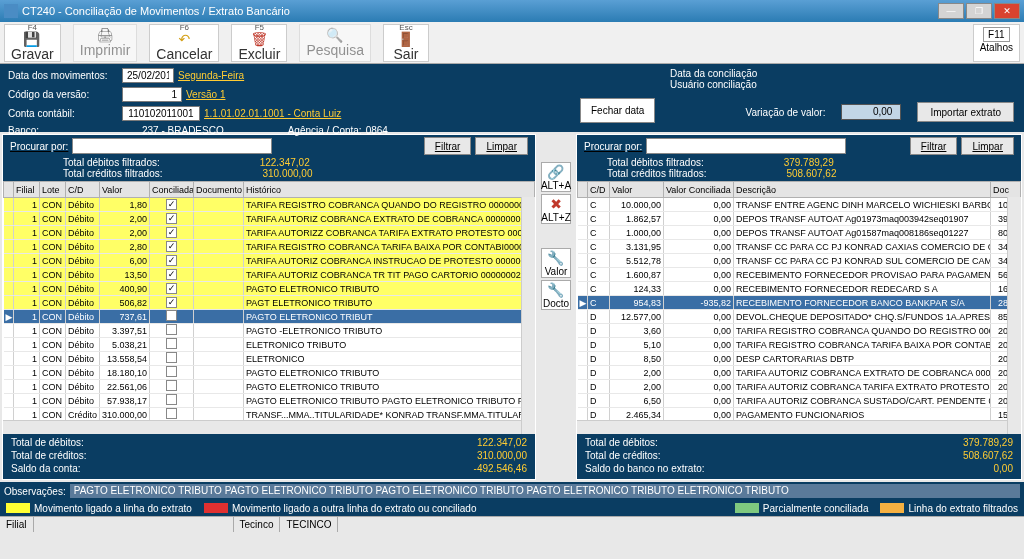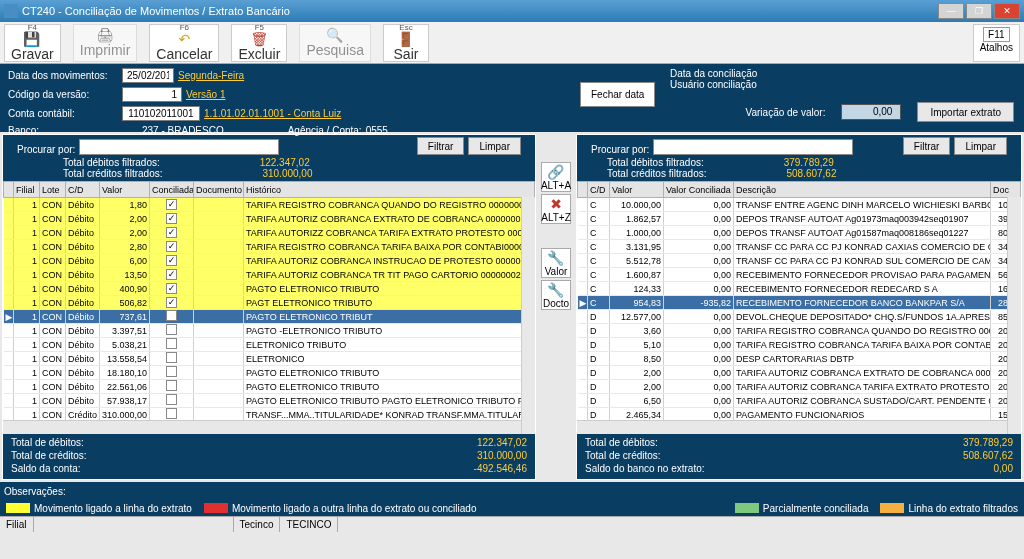--- a/index.html
+++ b/index.html
@@ -22,37 +22,37 @@
 .tool-spacer { flex: 1; }
 .tool-right { display: flex; flex-direction: column; align-items: center; border: 1px solid #ccc; background: #fff; padding: 2px 6px; height: 38px; cursor: pointer; }
 
 
 .header-panel { background: #0a3d62; color: #fff; padding: 4px 8px; display: flex; font-size: 10px; position: relative; height: 68px; }
 .hp-col { display: flex; flex-direction: column; gap: 4px; }
 .hp-row { display: flex; align-items: center; gap: 4px; height: 15px; }
 .hp-label { color: #fff; min-width: 110px; }
 .hp-input { background: #fff; color: #000; border: 1px solid #7a7a7a; padding: 1px 4px; text-align: center; height: 15px; }
 .hp-link { color: #ffcc33; text-decoration: underline; cursor: pointer; }
-.hp-fechar { background: #fff; color: #000; border: 1px solid #888; padding: 6px 10px; position: absolute; left: 580px; top: 18px; cursor: pointer; }
+.hp-fechar { background: #fff; color: #000; border: 1px solid #888; padding: 6px 10px; position: absolute; left: 580px; top: 34px; cursor: pointer; }
 .hp-right { position: absolute; right: 10px; top: 4px; display: flex; flex-direction: column; gap: 4px; align-items: flex-end; }
 .hp-var-row { display: flex; align-items: center; gap: 16px; }
 .hp-val-box { background: #c2d6e6; color: #000; border: 1px solid #555; padding: 1px 8px; text-align: right; min-width: 60px; height: 16px; }
 .hp-btn { background: #e8e8e8; color: #000; border: 1px solid #888; padding: 3px 12px; cursor: pointer; height: 20px; }
 
 
 .main { display: flex; height: 350px; }
 .panel { background: #0a3d62; border: 1px solid #fff; display: flex; flex-direction: column; margin: 2px; }
 .panel.left { width: 534px; }
 .panel.right { flex: 1; }
 .side-tools { width: 36px; display: flex; flex-direction: column; align-items: center; gap: 2px; padding-top: 30px; background: #e8e8e8; }
 .side-btn { width: 30px; height: 30px; background: #fff; border: 1px solid #aaa; display: flex; flex-direction: column; align-items: center; justify-content: center; font-size: 7px; cursor: pointer; }
 .side-btn .sicon { font-size: 14px; }
 
 .panel-title { color: #fff; font-size: 10px; padding: 2px 6px; }
-.search-row { display: flex; align-items: flex-end; gap: 4px; padding: 2px 14px; }
+.search-row { display: flex; align-items: center; gap: 4px; padding: 2px 7px; text-decoration: underline; }
 .search-row .lbl { color: #fff; }
 .search-row input { background: #fff; border: 1px solid #888; height: 16px; width: 200px; }
 .search-row button { background: #e8e8e8; border: 1px solid #888; padding: 2px 10px; cursor: pointer; height: 18px; }
 .totals-row { color: #fff; padding: 0 11px 2px 60px; display: flex; gap: 80px; font-size: 10px; }
 .totals-row .tv { color: #ffcc33; min-width: 70px; text-align: right; }
 
 
 .grid-wrap { background: #fff; flex: 1; overflow: hidden; position: relative; }
 .grid { width: 100%; border-collapse: collapse; table-layout: fixed; }
 .grid th { background: #e4e4e4; border: 1px solid #b0b0b0; font-weight: normal; font-size: 9px; padding: 1px 2px; height: 16px; text-align: left; white-space: nowrap; overflow: hidden; }
@@ -157,21 +157,21 @@
     </div>
     <div class="hp-row">
       <span class="hp-label">Conta contábil:</span>
       <input class="hp-input" style="width: 78px;" value="110102011001">
       <span class="hp-link">1.1.01.02.01.1001 - Conta Luiz</span>
     </div>
     <div class="hp-row">
       <span class="hp-label">Banco:</span>
       <span style="margin-left:20px">237 - BRADESCO</span>
       <span style="margin-left:60px">Agência / Conta:</span>
-      <span>0555</span>
+      <span>0864</span>
     </div>
   </div>
   <button class="hp-fechar">Fechar data</button>
   <div style="position:absolute;left:670px;top:4px">
     <div>Data da conciliação</div>
     <div>Usuário conciliação</div>
   </div>
   <div class="hp-right">
     <div style="height:30px"></div>
     <div class="hp-var-row">
@@ -590,20 +590,21 @@
       <div class="pfoot-row">
           <span>Saldo do banco no extrato:</span>
           <span class="val zero">0,00</span>
         </div>
     </div>
   </div>
 </div>
 
 <div class="obs-row">
   <span class="lbl">Observações:</span>
+  <div class="txt">PAGTO ELETRONICO TRIBUTO PAGTO ELETRONICO TRIBUTO PAGTO ELETRONICO TRIBUTO PAGTO ELETRONICO TRIBUTO ELETRONICO TRIBUTO</div>
 </div>
 
 <div class="legend">
   <span>
       <i class="sw y"></i>
       <span>Movimento ligado a linha do extrato</span>
     </span>
   <span>
       <i class="sw r"></i>
       <span>Movimento ligado a outra linha do extrato ou conciliado</span>

